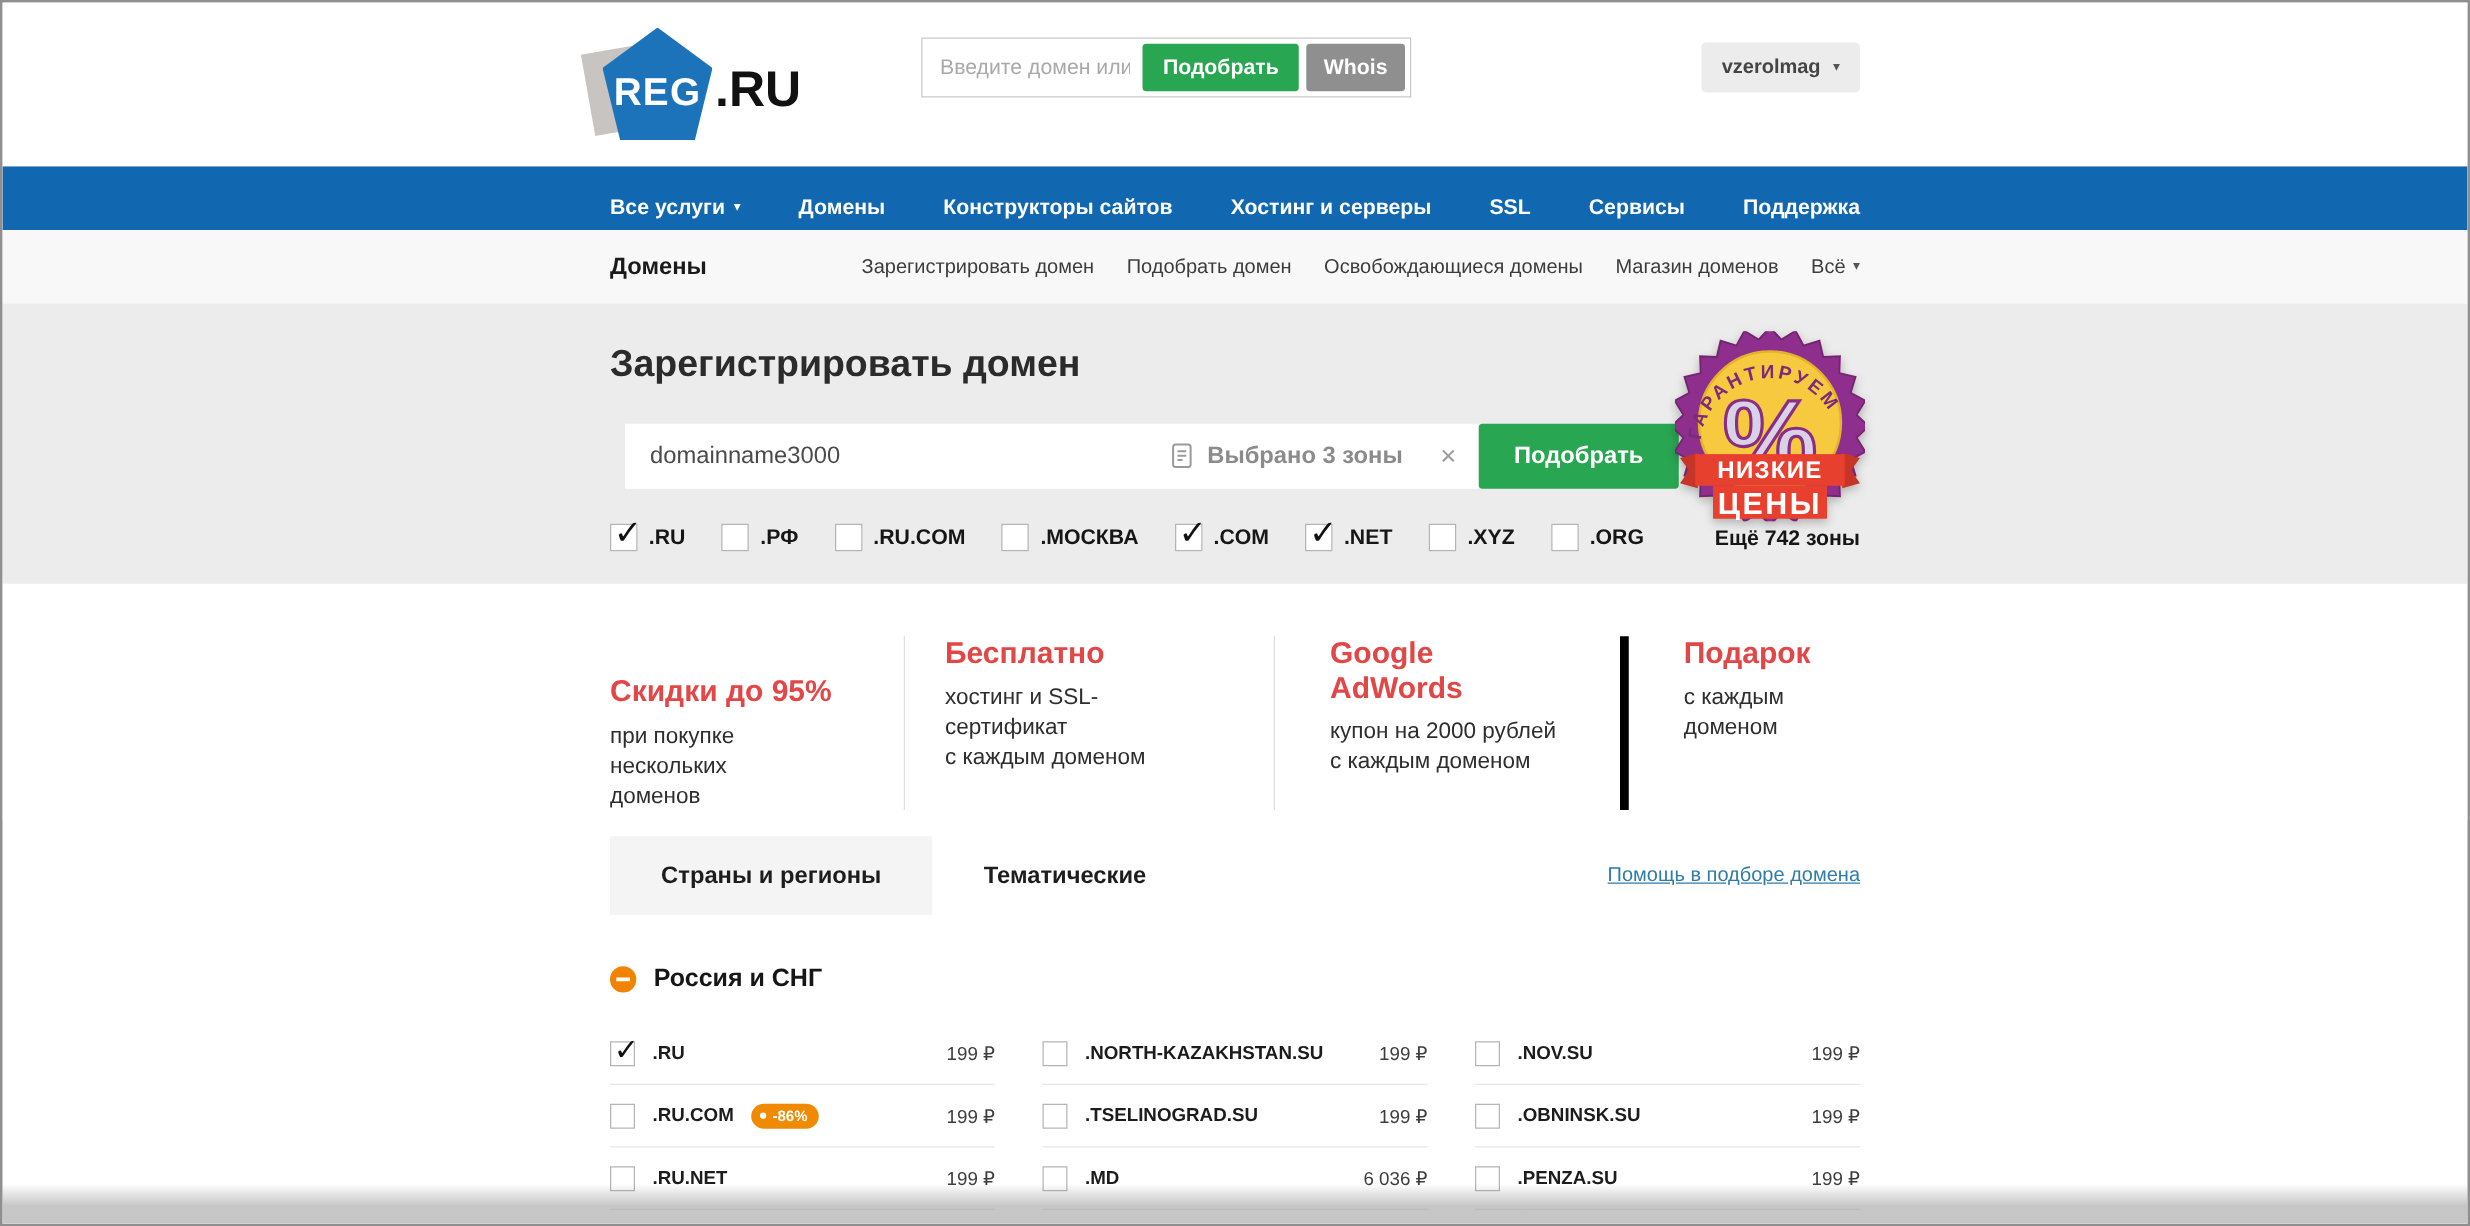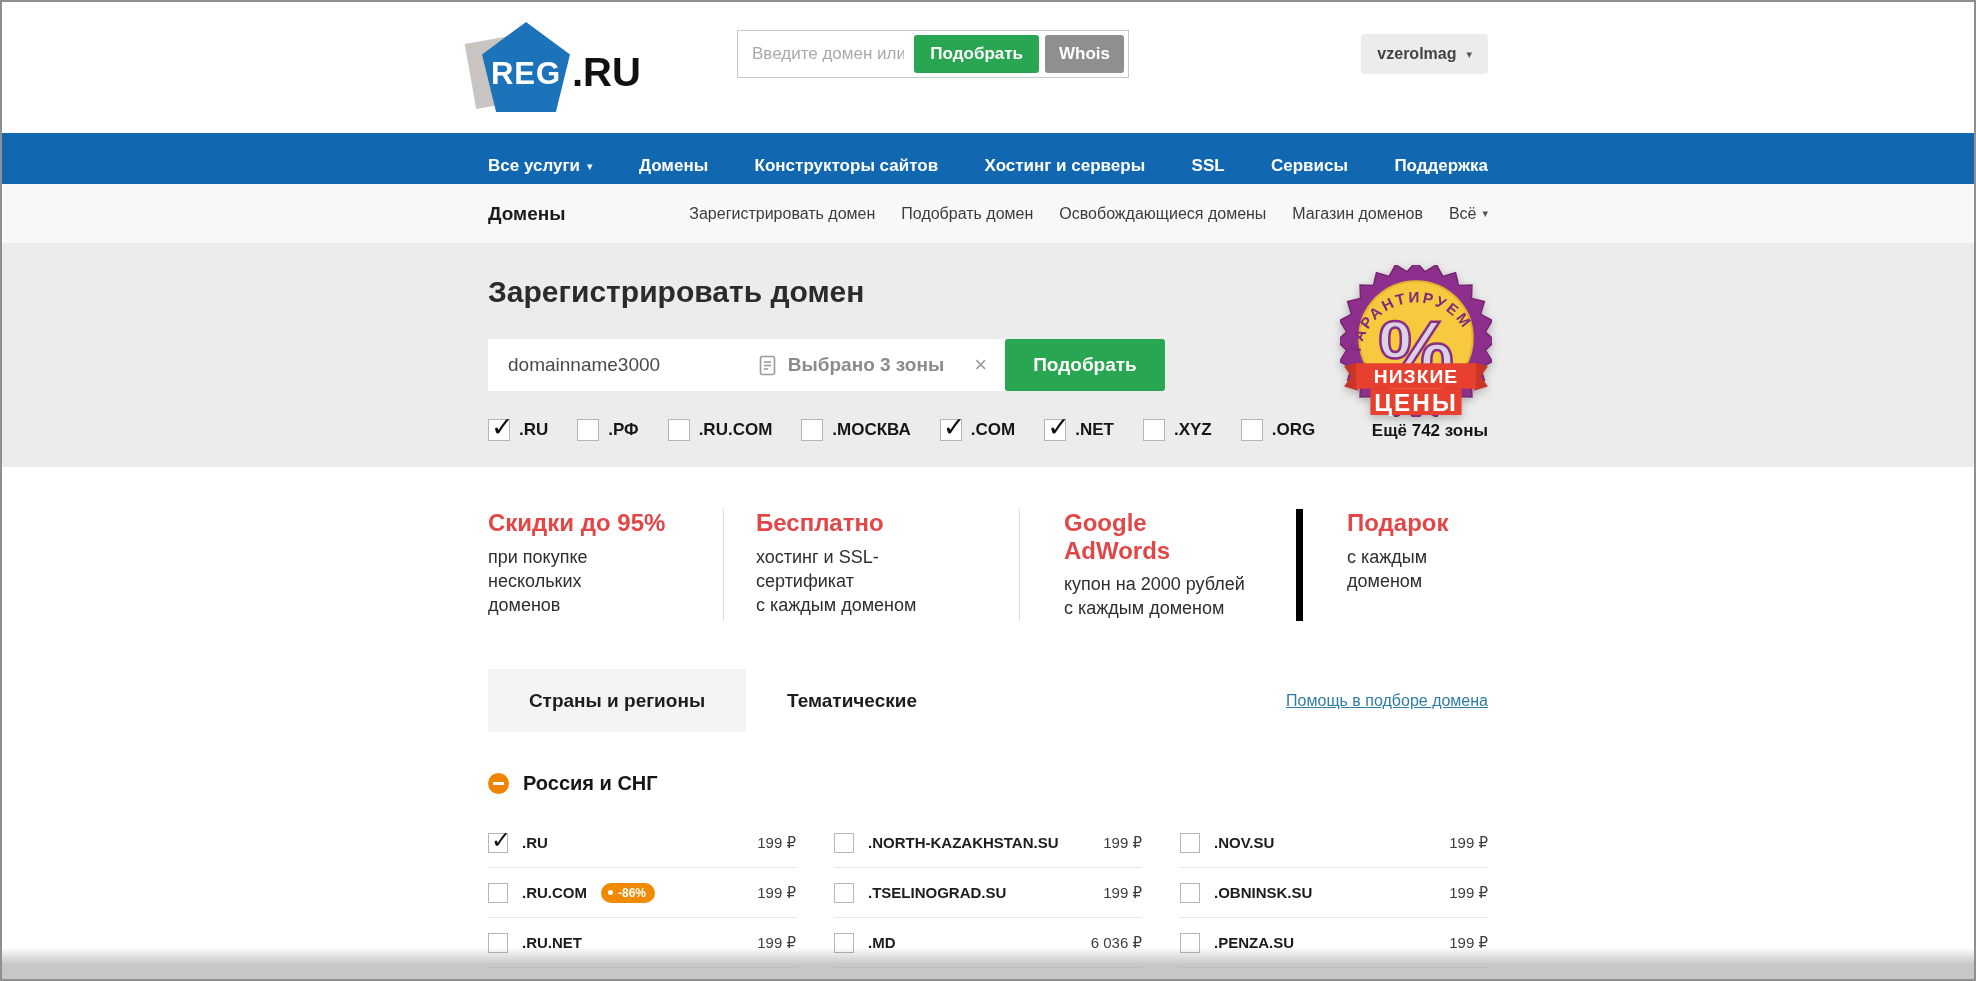--- a/index.html
+++ b/index.html
@@ -36,42 +36,42 @@
   
   .subnav{height:59px;background:#f8f8f8;}
   .subnav .content{display:flex;align-items:center;}
   .subnav-title{font-weight:bold;font-size:19px;color:#1a1a1a;cursor:pointer;}
   .subnav-links{margin-left:auto;display:flex;align-items:center;gap:26px;}
   .subnav-link{font-size:16px;color:#3c3c3c;text-decoration:none;cursor:pointer;white-space:nowrap;display:flex;align-items:center;gap:6px;}
 
   
   .hero{height:224px;background:#ececec;position:relative;}
   .hero-title{position:absolute;top:32px;left:0;font-size:30px;font-weight:bold;color:#2b2b2b;}
-  .hero-search{position:absolute;top:96px;left:0;width:677px;height:52px;display:flex;}
+  .hero-search{position:absolute;top:96px;left:12px;width:843px;height:52px;display:flex;}
   .hero-input-wrap{flex:1;background:#fff;display:flex;align-items:center;min-width:0;}
   .hero-input-wrap input{flex:1;border:none;outline:none;background:transparent;font-size:19px;color:#4a4a4a;padding:0 20px;min-width:0;}
-  .zone-selector{display:flex;align-items:flex-end;gap:12px;padding:0 16px;cursor:pointer;flex:none;}
+  .zone-selector{display:flex;align-items:flex-start;gap:12px;padding:0 16px;cursor:pointer;flex:none;}
   .zone-selector .zs-label{font-weight:bold;font-size:19px;color:#8b8b8b;white-space:nowrap;}
   .zs-close{font-size:22px;color:#9a9a9a;margin-left:14px;cursor:pointer;line-height:1;}
   .hero-submit{width:160px;height:52px;font-size:19px;flex:none;}
   .zones-row{position:absolute;top:176px;left:0;width:1000px;display:flex;align-items:center;gap:29px;}
   .zone-item{display:flex;align-items:center;gap:9px;cursor:pointer;}
   .cb{position:relative;width:22px;height:22px;background:#fff;border:1px solid #b5b5b5;flex:none;cursor:pointer;}
   .cb .check{position:absolute;top:-9px;left:2px;font-size:27px;font-weight:bold;color:#101010;}
   .cb.small{width:20px;height:20px;}
   .cb.small .check{font-size:24px;top:-8px;}
   .zone-label{font-weight:bold;font-size:17px;color:#161616;}
   .more-zones{margin-left:auto;font-weight:bold;font-size:17px;color:#161616;cursor:pointer;white-space:nowrap;}
   .badge{position:absolute;right:-4px;top:22px;width:152px;height:152px;filter:drop-shadow(0 3px 4px rgba(0,0,0,.25));}
 
   
   .benefits-section{background:#fff;height:189px;}
   .benefits{display:flex;padding-top:42px;}
   .benefit-col{flex:none;}
-  .benefit-col:nth-child(1){width:235px;}
+  .benefit-col:nth-child(1){width:235px;margin-top:31px;}
   .benefit-col:nth-child(2){width:296px;border-left:1px solid #ddd;padding-left:32px;}
   .benefit-col:nth-child(3){width:277px;border-left:1px solid #ddd;padding-left:44px;}
   .benefit-col:nth-child(4){width:192px;border-left:7px solid #000000;padding-left:44px;}
   .benefit-title{color:#e24747;font-weight:bold;font-size:24px;line-height:1.15;margin-bottom:8px;white-space:pre-line;}
   .benefit-body{font-size:18px;color:#2e2e2e;line-height:1.35;white-space:pre-line;}
 
   
   .tabs-row{margin-top:13px;display:flex;align-items:stretch;height:63px;}
   .tab{display:flex;align-items:center;justify-content:center;font-weight:bold;font-size:19px;color:#1d1d1d;cursor:pointer;}
   .tab.active{width:258px;background:#f4f4f4;}

